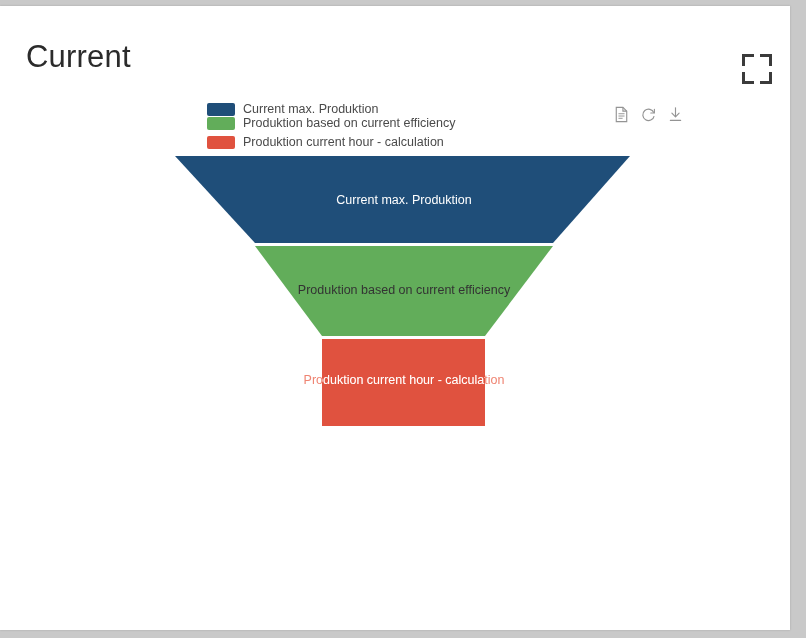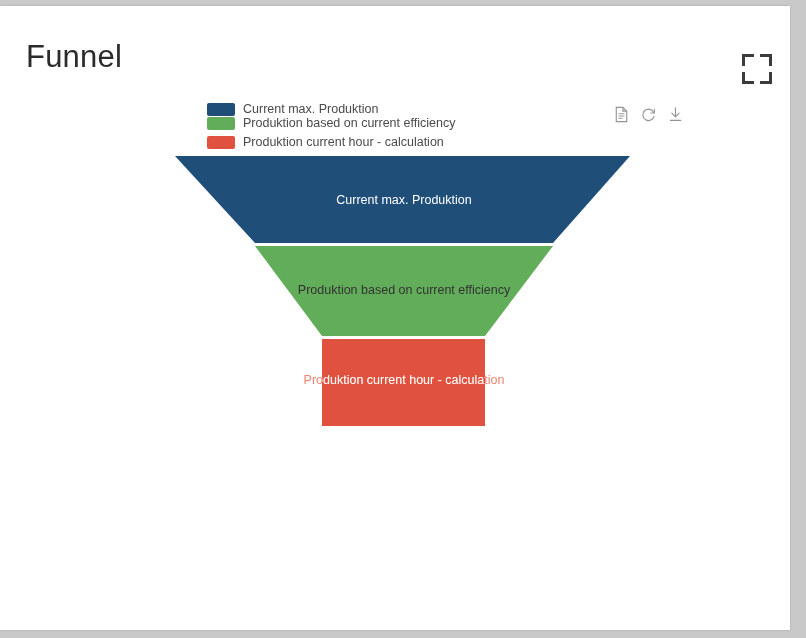--- a/index.html
+++ b/index.html
@@ -130,21 +130,21 @@
     dominant-baseline: middle;
   }
 </style>
 </head>
 <body>
 
 <div id="page">
 
   <div id="card">
 
-    <div id="page-title">Funnel</div>
+    <div id="page-title">Current</div>
 
     <div id="fullscreen-btn">
       <span class="corner tl"></span>
       <span class="corner tr"></span>
       <span class="corner bl"></span>
       <span class="corner br"></span>
     </div>
 
     <div id="legend">
       <div class="legend-row">

